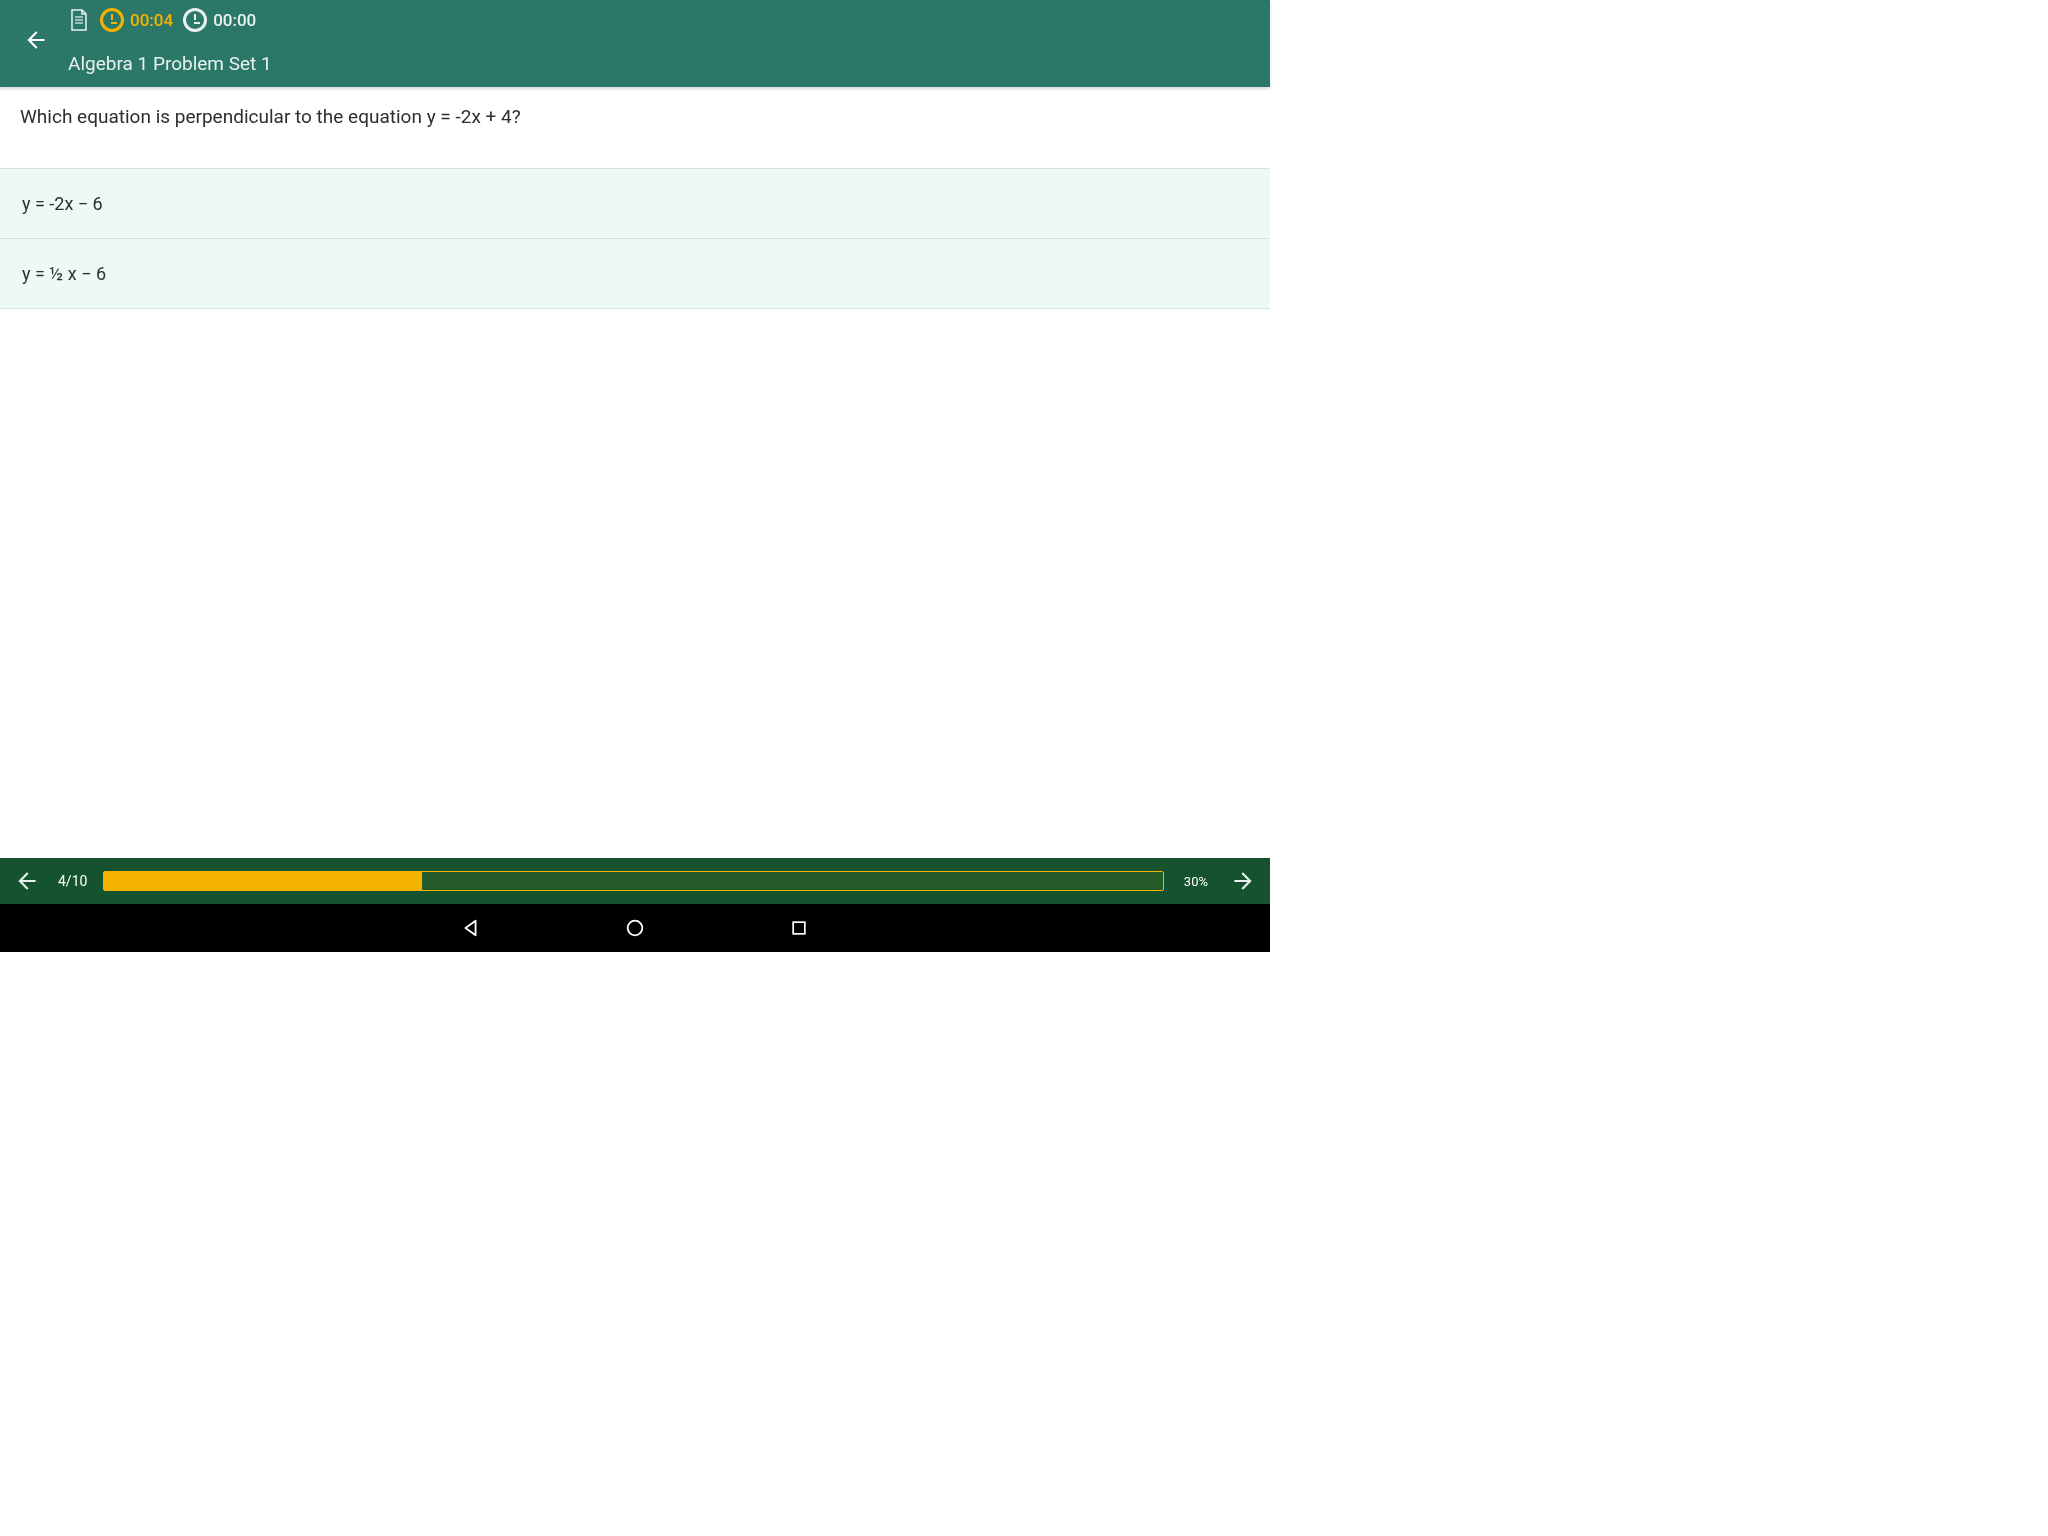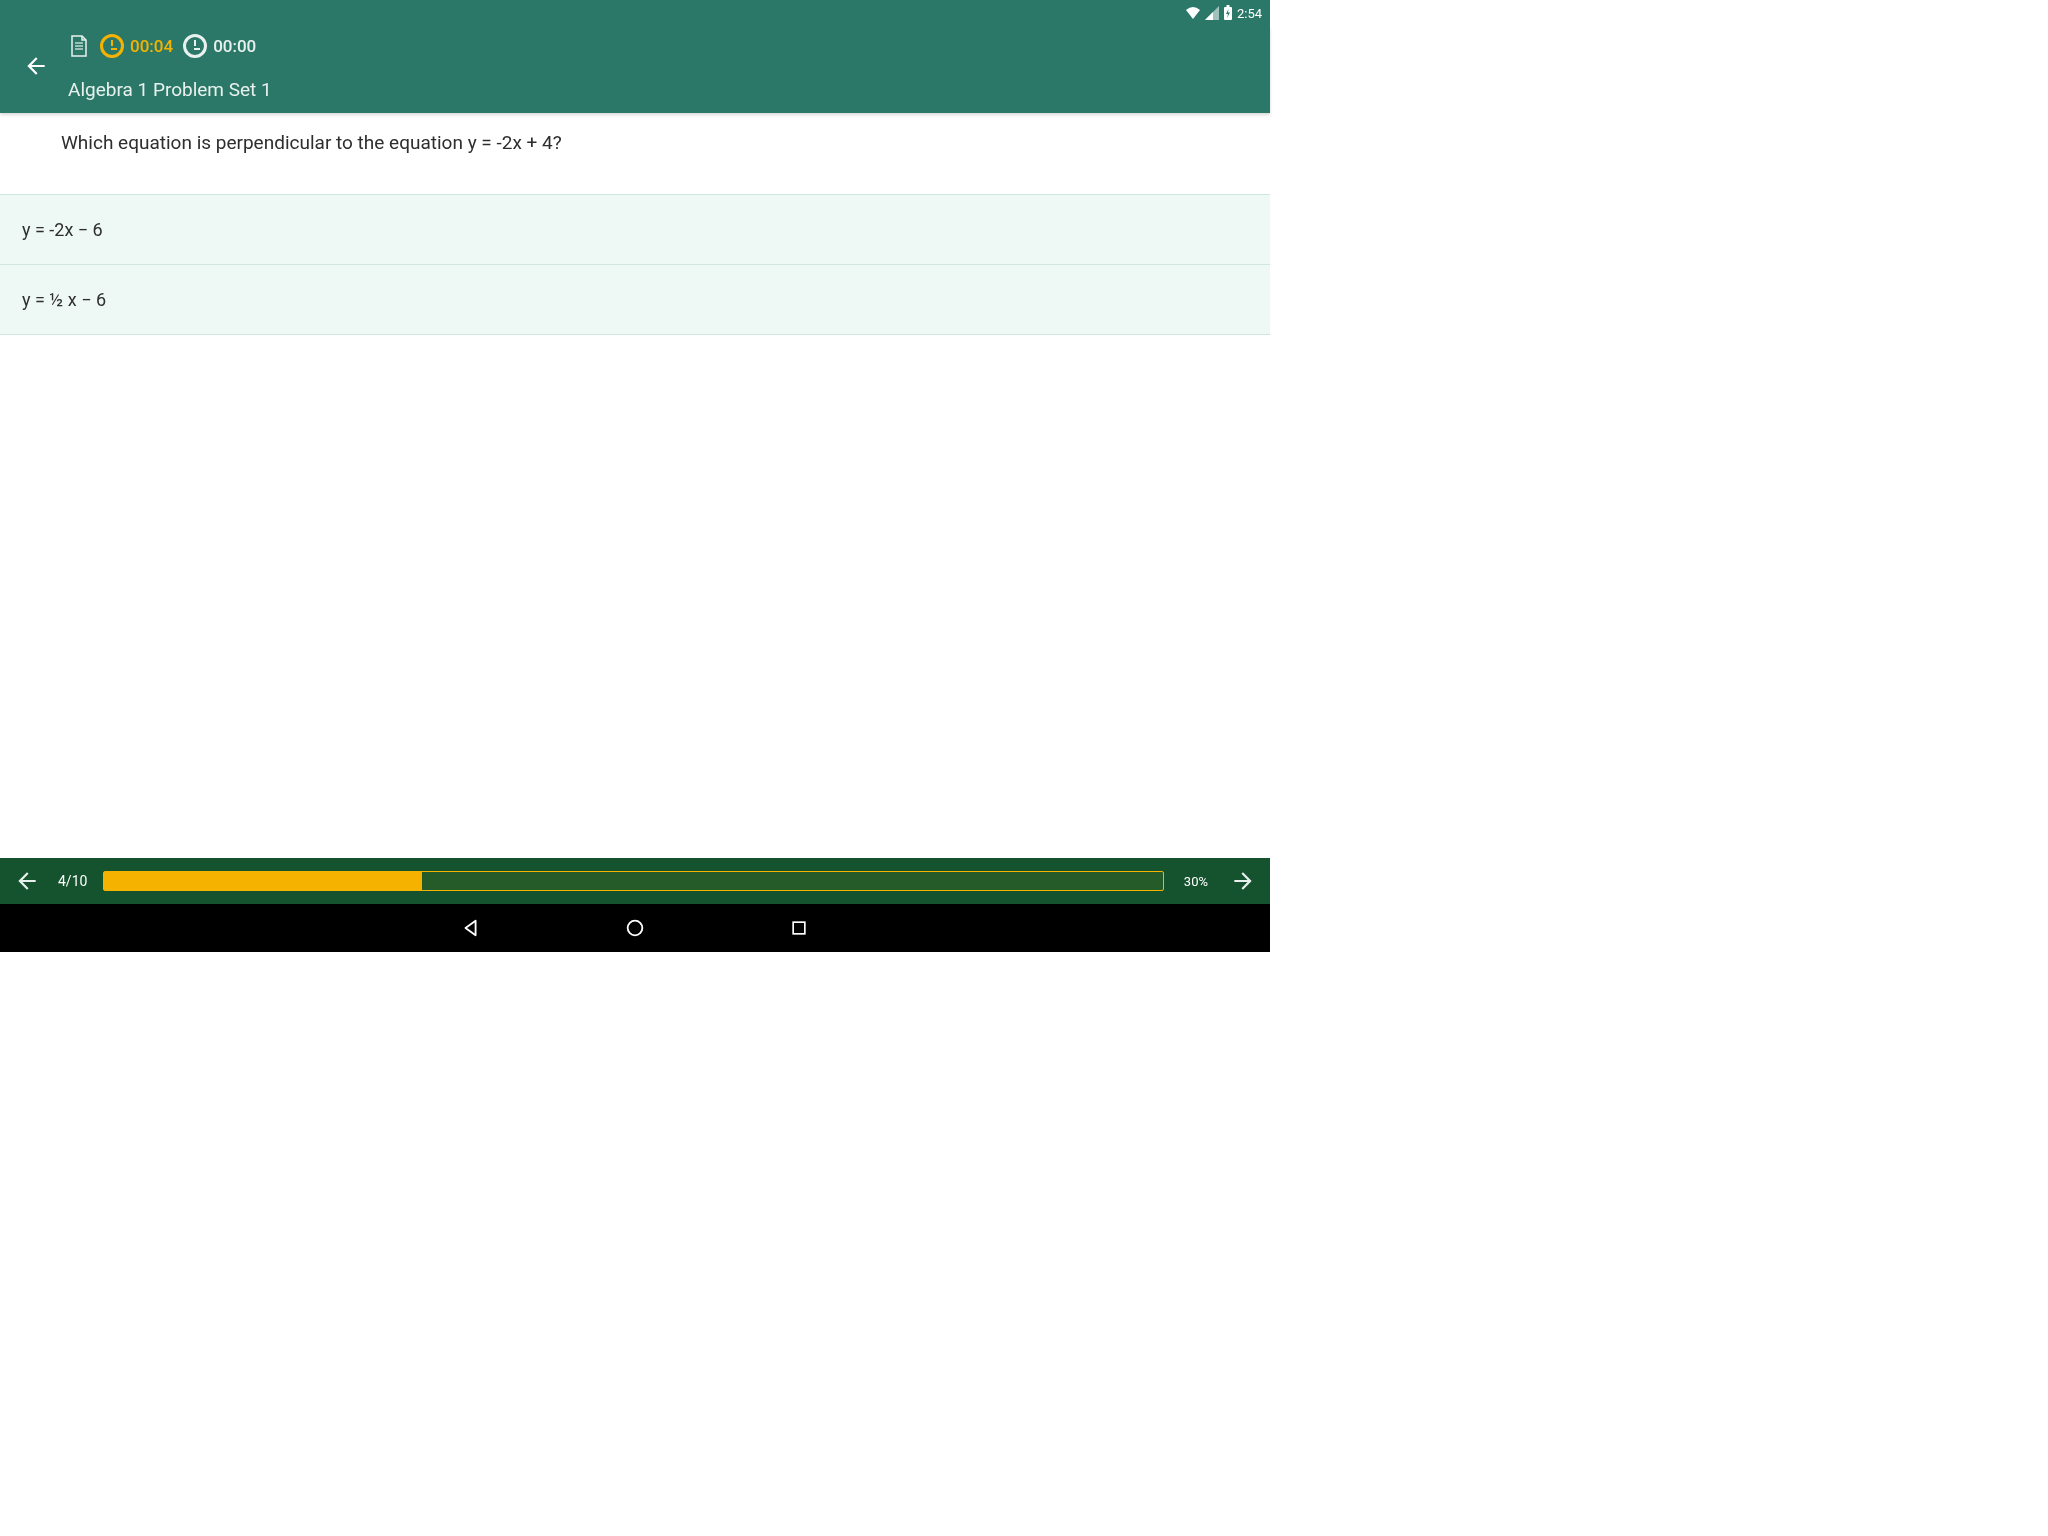--- a/index.html
+++ b/index.html
@@ -18,21 +18,21 @@
 .doc-icon { width: 22px; height: 22px; display: flex; align-items: center; justify-content: center; }
 .timer { display: flex; align-items: center; gap: 6px; font-size: 17px; font-weight: 500; }
 .timer.active { color: #f5b300; }
 .timer.inactive { color: #e8f1ee; }
 .clock-circle { width: 24px; height: 24px; border: 3px solid currentColor; border-radius: 50%; position: relative; display:flex; align-items:center; justify-content:center; }
 .clock-circle::before { content:''; position:absolute; width:2px; height:6px; background: currentColor; top:3px; left: calc(50% - 1px);}
 .clock-circle::after { content:''; position:absolute; width:6px; height:2px; background: currentColor; top:11px; left: calc(50% - 1px);}
 .title { font-size: 19px; font-weight: 400; color: #e8f1ee; text-align: center; }
 
 
-.question { padding: 18px 20px 40px 20px; font-size: 19px; color: #2e2e2e; background: #fff; margin-left: 41px; }
+.question { padding: 18px 20px 40px 20px; font-size: 19px; color: #2e2e2e; background: #fff; }
 
 
 .options { display: flex; flex-direction: column; }
 .option { padding: 24px 22px; background: #eef9f5; border-top: 1px solid #cfe7df; font-size: 18px; color: #2e2e2e; cursor: pointer; }
 .option:last-child { border-bottom: 1px solid #cfe7df; }
 
 
 .spacer { flex: 1; background: #fff; }
 
 
@@ -45,37 +45,20 @@
 
 
 .nav-bar { height: 48px; background: #000; display: flex; align-items: center; justify-content: center; gap: 140px; }
 .nav-btn { width: 24px; height: 24px; display: flex; align-items: center; justify-content: center; cursor: pointer; }
 </style>
 </head>
 <body>
 
 <div class="screen">
 
-  <div class="status-bar">
-    <div class="status-icons">
-      <svg width="16" height="14" viewBox="0 0 16 14">
-          <path d="M8 13 L1 4 Q8 -2 15 4 Z" fill="#fff"></path>
-        </svg>
-      <svg width="14" height="14" viewBox="0 0 14 14">
-          <path d="M0 14 L14 14 L14 0 Z" fill="#fff" opacity=".55"></path>
-          <path d="M0 14 L8 14 L8 6 Z" fill="#fff"></path>
-        </svg>
-      <svg width="10" height="16" viewBox="0 0 10 16">
-          <rect x="1" y="2" width="8" height="13" rx="1" fill="#fff"></rect>
-          <rect x="3.5" y="0" width="3" height="2.5" fill="#fff"></rect>
-          <path d="M5.5 4 L3 9 H5 L4 13 L7 7.5 H5 Z" fill="#2c7868"></path>
-        </svg>
-    </div>
-    <span>2:54</span>
-  </div>
 
   <div class="app-bar">
     <div class="back-arrow">
       <svg width="26" height="26" viewBox="0 0 24 24">
           <path d="M20 11H7.8l5.6-5.6L12 4l-8 8 8 8 1.4-1.4L7.8 13H20z" fill="#fff"></path>
         </svg>
     </div>
     <div class="app-bar-content">
       <div class="timers-row">
         <div class="doc-icon">

